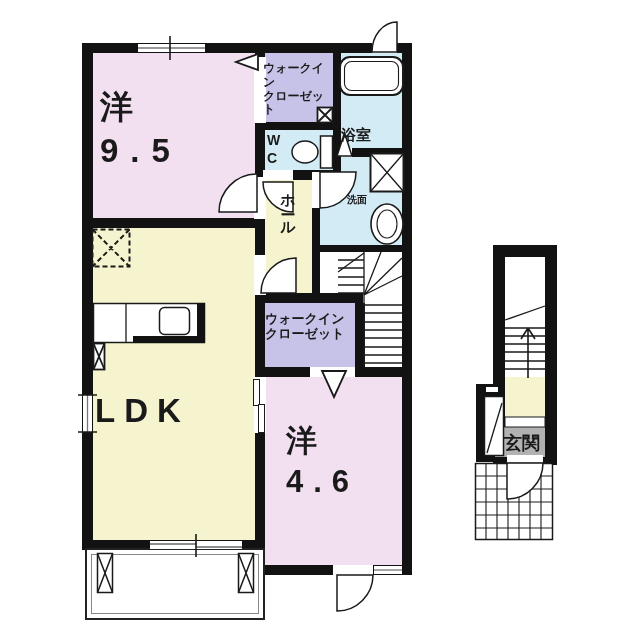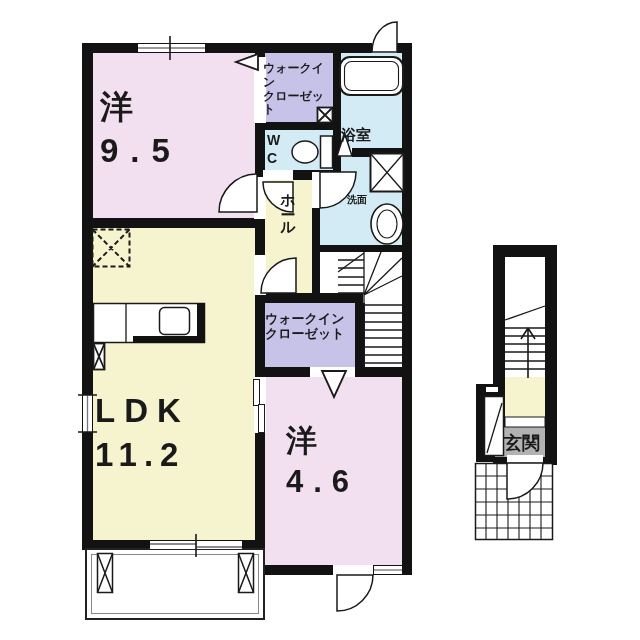--- a/index.html
+++ b/index.html
@@ -204,21 +204,20 @@
     </g>
   </svg>
 
   <div class="lbl" style="left:100px;top:88px;width:150px;">
     <div class="big">洋</div>
     <div class="big" style="letter-spacing:12px;margin-top:6px;">9.5</div>
   </div>
 
   <div class="lbl" style="left:95px;top:392px;width:155px;">
     <div class="big" style="letter-spacing:9px;">LDK</div>
-    <div class="big" style="letter-spacing:7px;margin-top:6px;">11.2</div>
   </div>
 
   <div class="lbl" style="left:286px;top:423px;width:100px;">
     <div class="big" style="font-size:31px;">洋</div>
     <div class="big" style="font-size:31px;letter-spacing:10px;margin-top:5px;">4.6</div>
   </div>
 
   <div class="lbl small" style="left:263px;top:62px;width:71px;font-size:12px;">
     <div>ウォークイン</div>
     <div>クローゼット</div>

